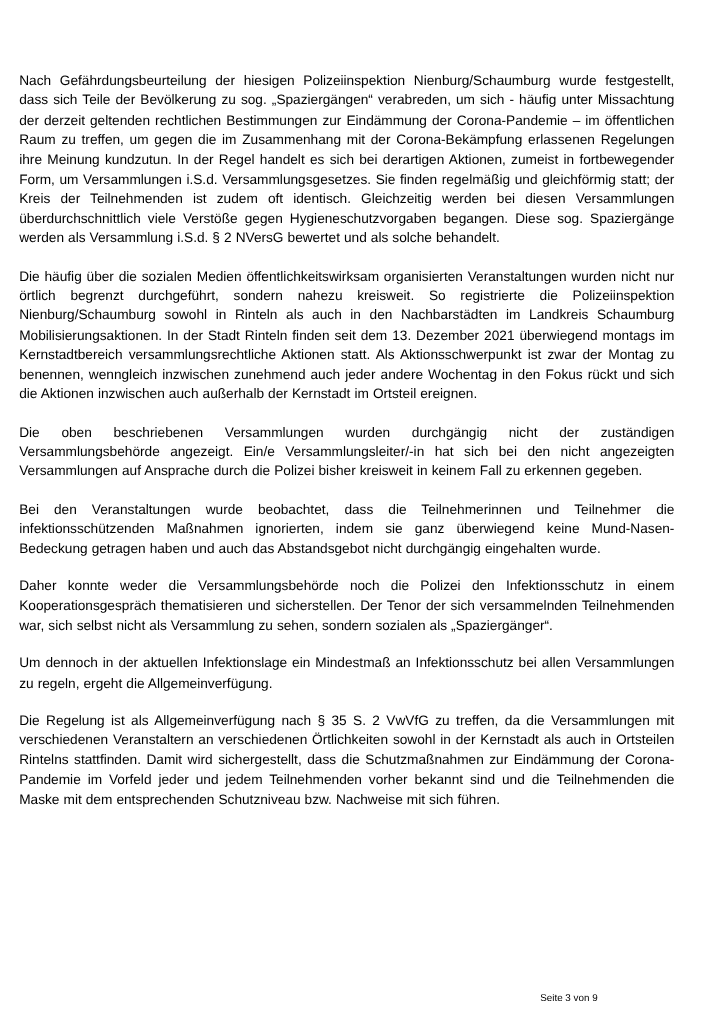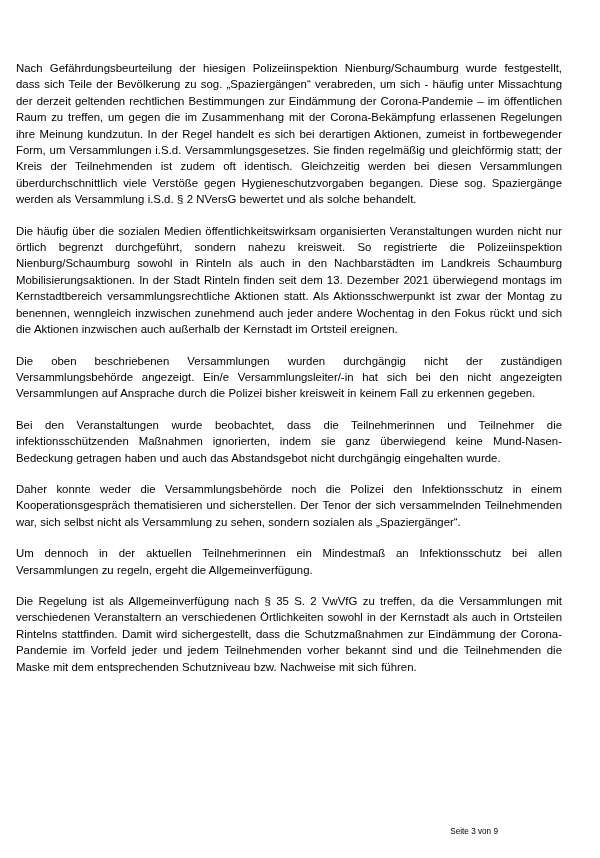--- a/index.html
+++ b/index.html
@@ -51,17 +51,17 @@
 </head>
 <body>
 
 <div class="page">
   <div class="doc-body">
     <p class="para">Nach Gefährdungsbeurteilung der hiesigen Polizeiinspektion Nienburg/Schaumburg wurde festgestellt, dass sich Teile der Bevölkerung zu sog. „Spaziergängen“ verabreden, um sich - häufig unter Missachtung der derzeit geltenden rechtlichen Bestimmungen zur Eindämmung der Corona-Pandemie – im öffentlichen Raum zu treffen, um gegen die im Zusammenhang mit der Corona-Bekämpfung erlassenen Regelungen ihre Meinung kundzutun. In der Regel handelt es sich bei derartigen Aktionen, zumeist in fortbewegender Form, um Versammlungen i.S.d. Versammlungsgesetzes. Sie finden regelmäßig und gleichförmig statt; der Kreis der Teilnehmenden ist zudem oft identisch. Gleichzeitig werden bei diesen Versammlungen überdurchschnittlich viele Verstöße gegen Hygieneschutzvorgaben begangen. Diese sog. Spaziergänge werden als Versammlung i.S.d. § 2 NVersG bewertet und als solche behandelt.</p>
     <p class="para">Die häufig über die sozialen Medien öffentlichkeitswirksam organisierten Veranstaltungen wurden nicht nur örtlich begrenzt durchgeführt, sondern nahezu kreisweit. So registrierte die Polizeiinspektion Nienburg/Schaumburg sowohl in Rinteln als auch in den Nachbarstädten im Landkreis Schaumburg Mobilisierungsaktionen. In der Stadt Rinteln finden seit dem 13. Dezember 2021 überwiegend montags im Kernstadtbereich versammlungsrechtliche Aktionen statt. Als Aktionsschwerpunkt ist zwar der Montag zu benennen, wenngleich inzwischen zunehmend auch jeder andere Wochentag in den Fokus rückt und sich die Aktionen inzwischen auch außerhalb der Kernstadt im Ortsteil ereignen.</p>
     <p class="para">Die oben beschriebenen Versammlungen wurden durchgängig nicht der zuständigen Versammlungsbehörde angezeigt. Ein/e Versammlungsleiter/-in hat sich bei den nicht angezeigten Versammlungen auf Ansprache durch die Polizei bisher kreisweit in keinem Fall zu erkennen gegeben.</p>
     <p class="para">Bei den Veranstaltungen wurde beobachtet, dass die Teilnehmerinnen und Teilnehmer die infektionsschützenden Maßnahmen ignorierten, indem sie ganz überwiegend keine Mund-Nasen-Bedeckung getragen haben und auch das Abstandsgebot nicht durchgängig eingehalten wurde.</p>
     <p class="para">Daher konnte weder die Versammlungsbehörde noch die Polizei den Infektionsschutz in einem Kooperationsgespräch thematisieren und sicherstellen. Der Tenor der sich versammelnden Teilnehmenden war, sich selbst nicht als Versammlung zu sehen, sondern sozialen als „Spaziergänger“.</p>
-    <p class="para">Um dennoch in der aktuellen Teilnehmerinnen ein Mindestmaß an Infektionsschutz bei allen Versammlungen zu regeln, ergeht die Allgemeinverfügung.</p>
+    <p class="para">Um dennoch in der aktuellen Infektionslage ein Mindestmaß an Infektionsschutz bei allen Versammlungen zu regeln, ergeht die Allgemeinverfügung.</p>
     <p class="para">Die Regelung ist als Allgemeinverfügung nach § 35 S. 2 VwVfG zu treffen, da die Versammlungen mit verschiedenen Veranstaltern an verschiedenen Örtlichkeiten sowohl in der Kernstadt als auch in Ortsteilen Rintelns stattfinden. Damit wird sichergestellt, dass die Schutzmaßnahmen zur Eindämmung der Corona-Pandemie im Vorfeld jeder und jedem Teilnehmenden vorher bekannt sind und die Teilnehmenden die Maske mit dem entsprechenden Schutzniveau bzw. Nachweise mit sich führen.</p>
   </div>
   <div class="footer">Seite 3 von 9</div>
 </div>
 
 </body></html>

